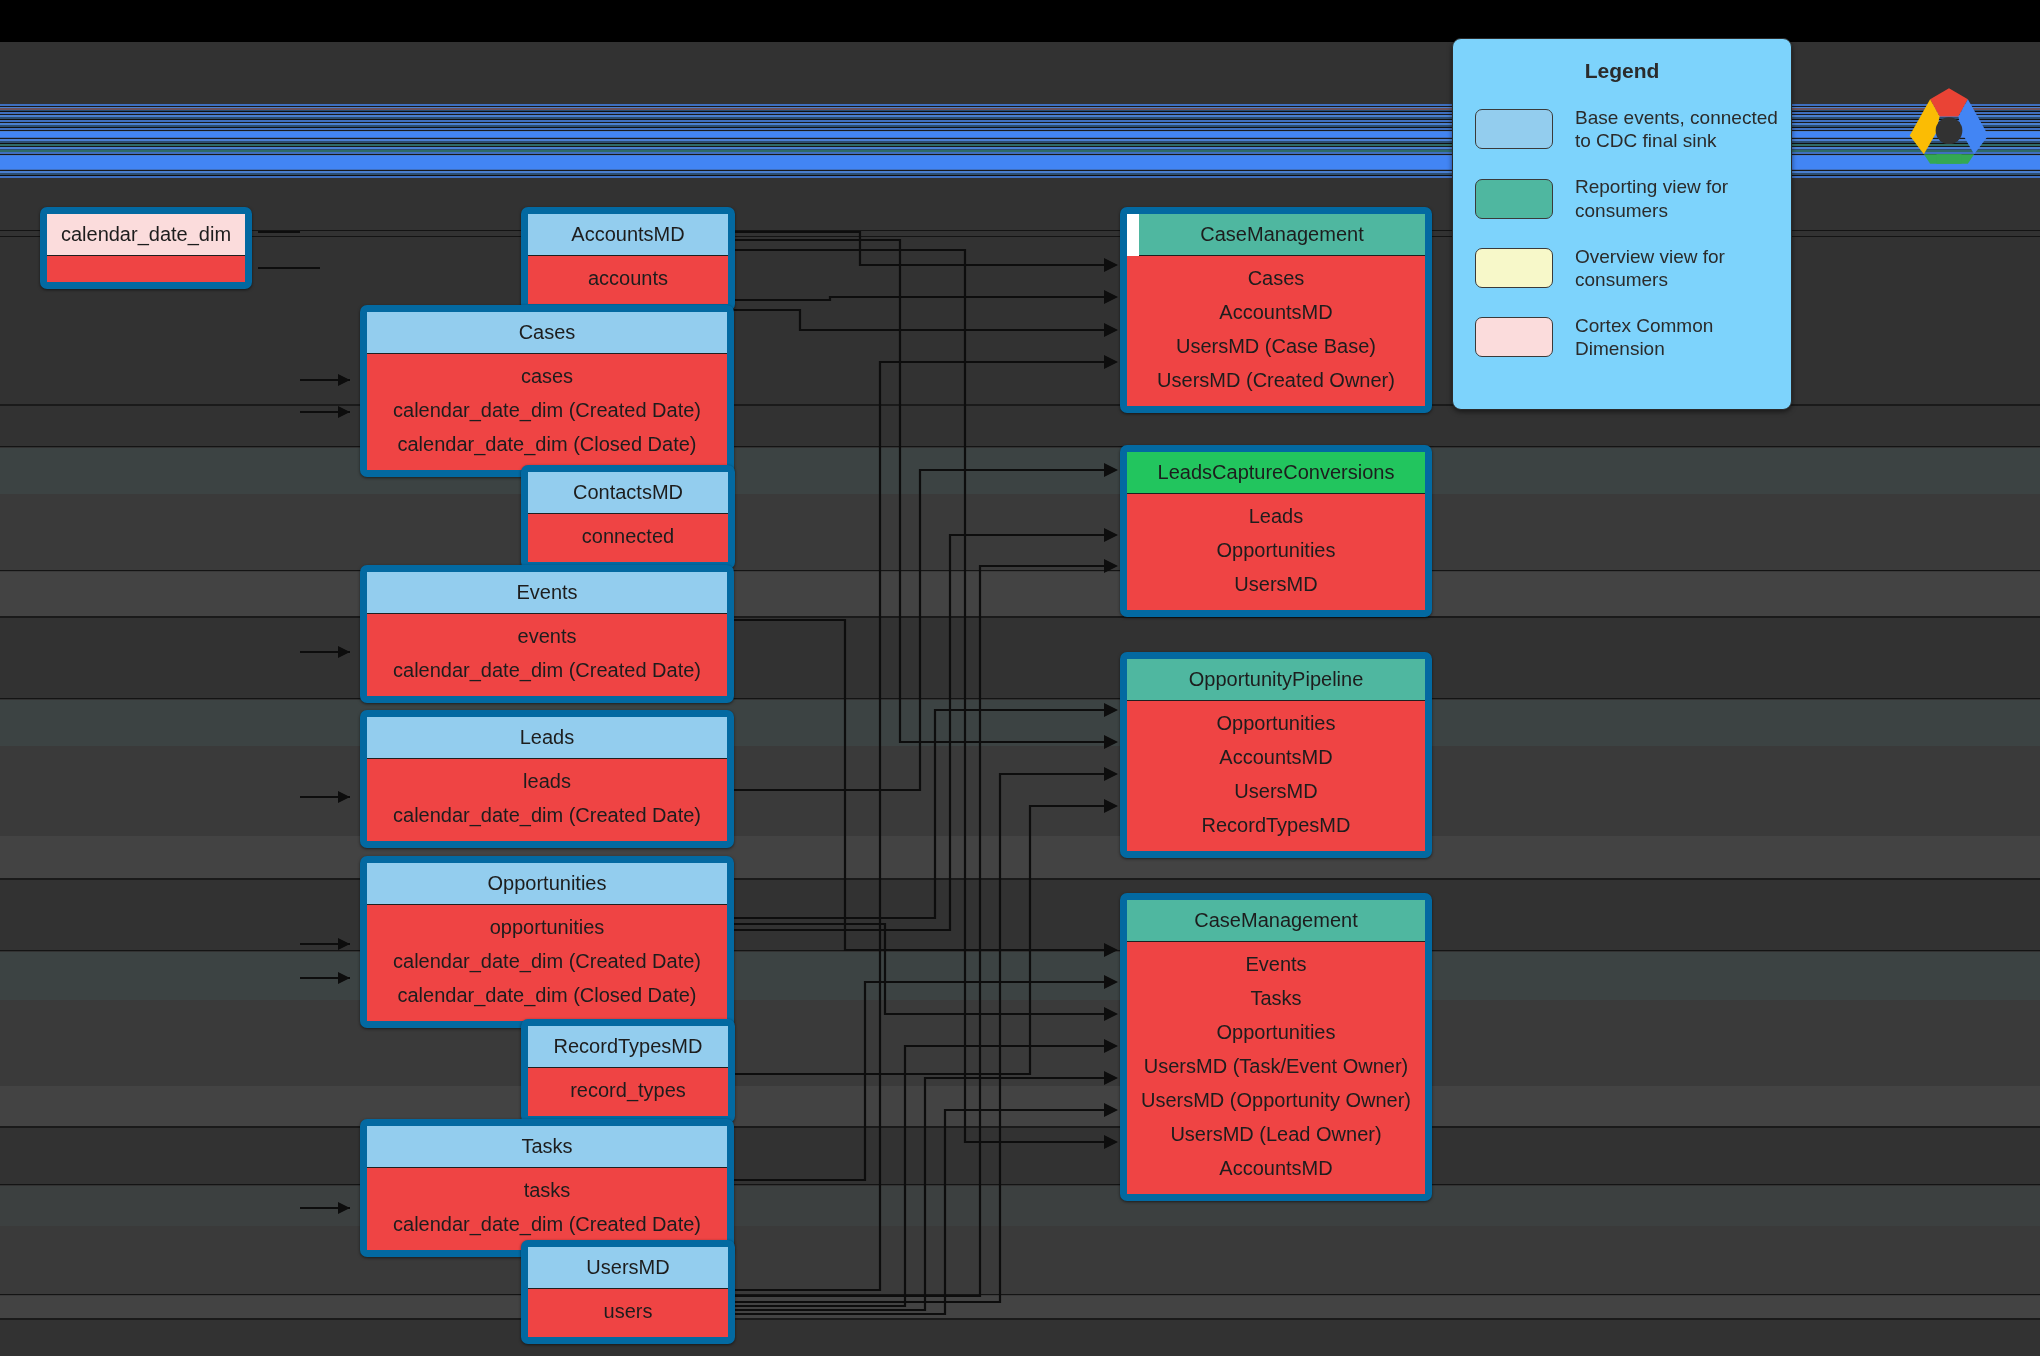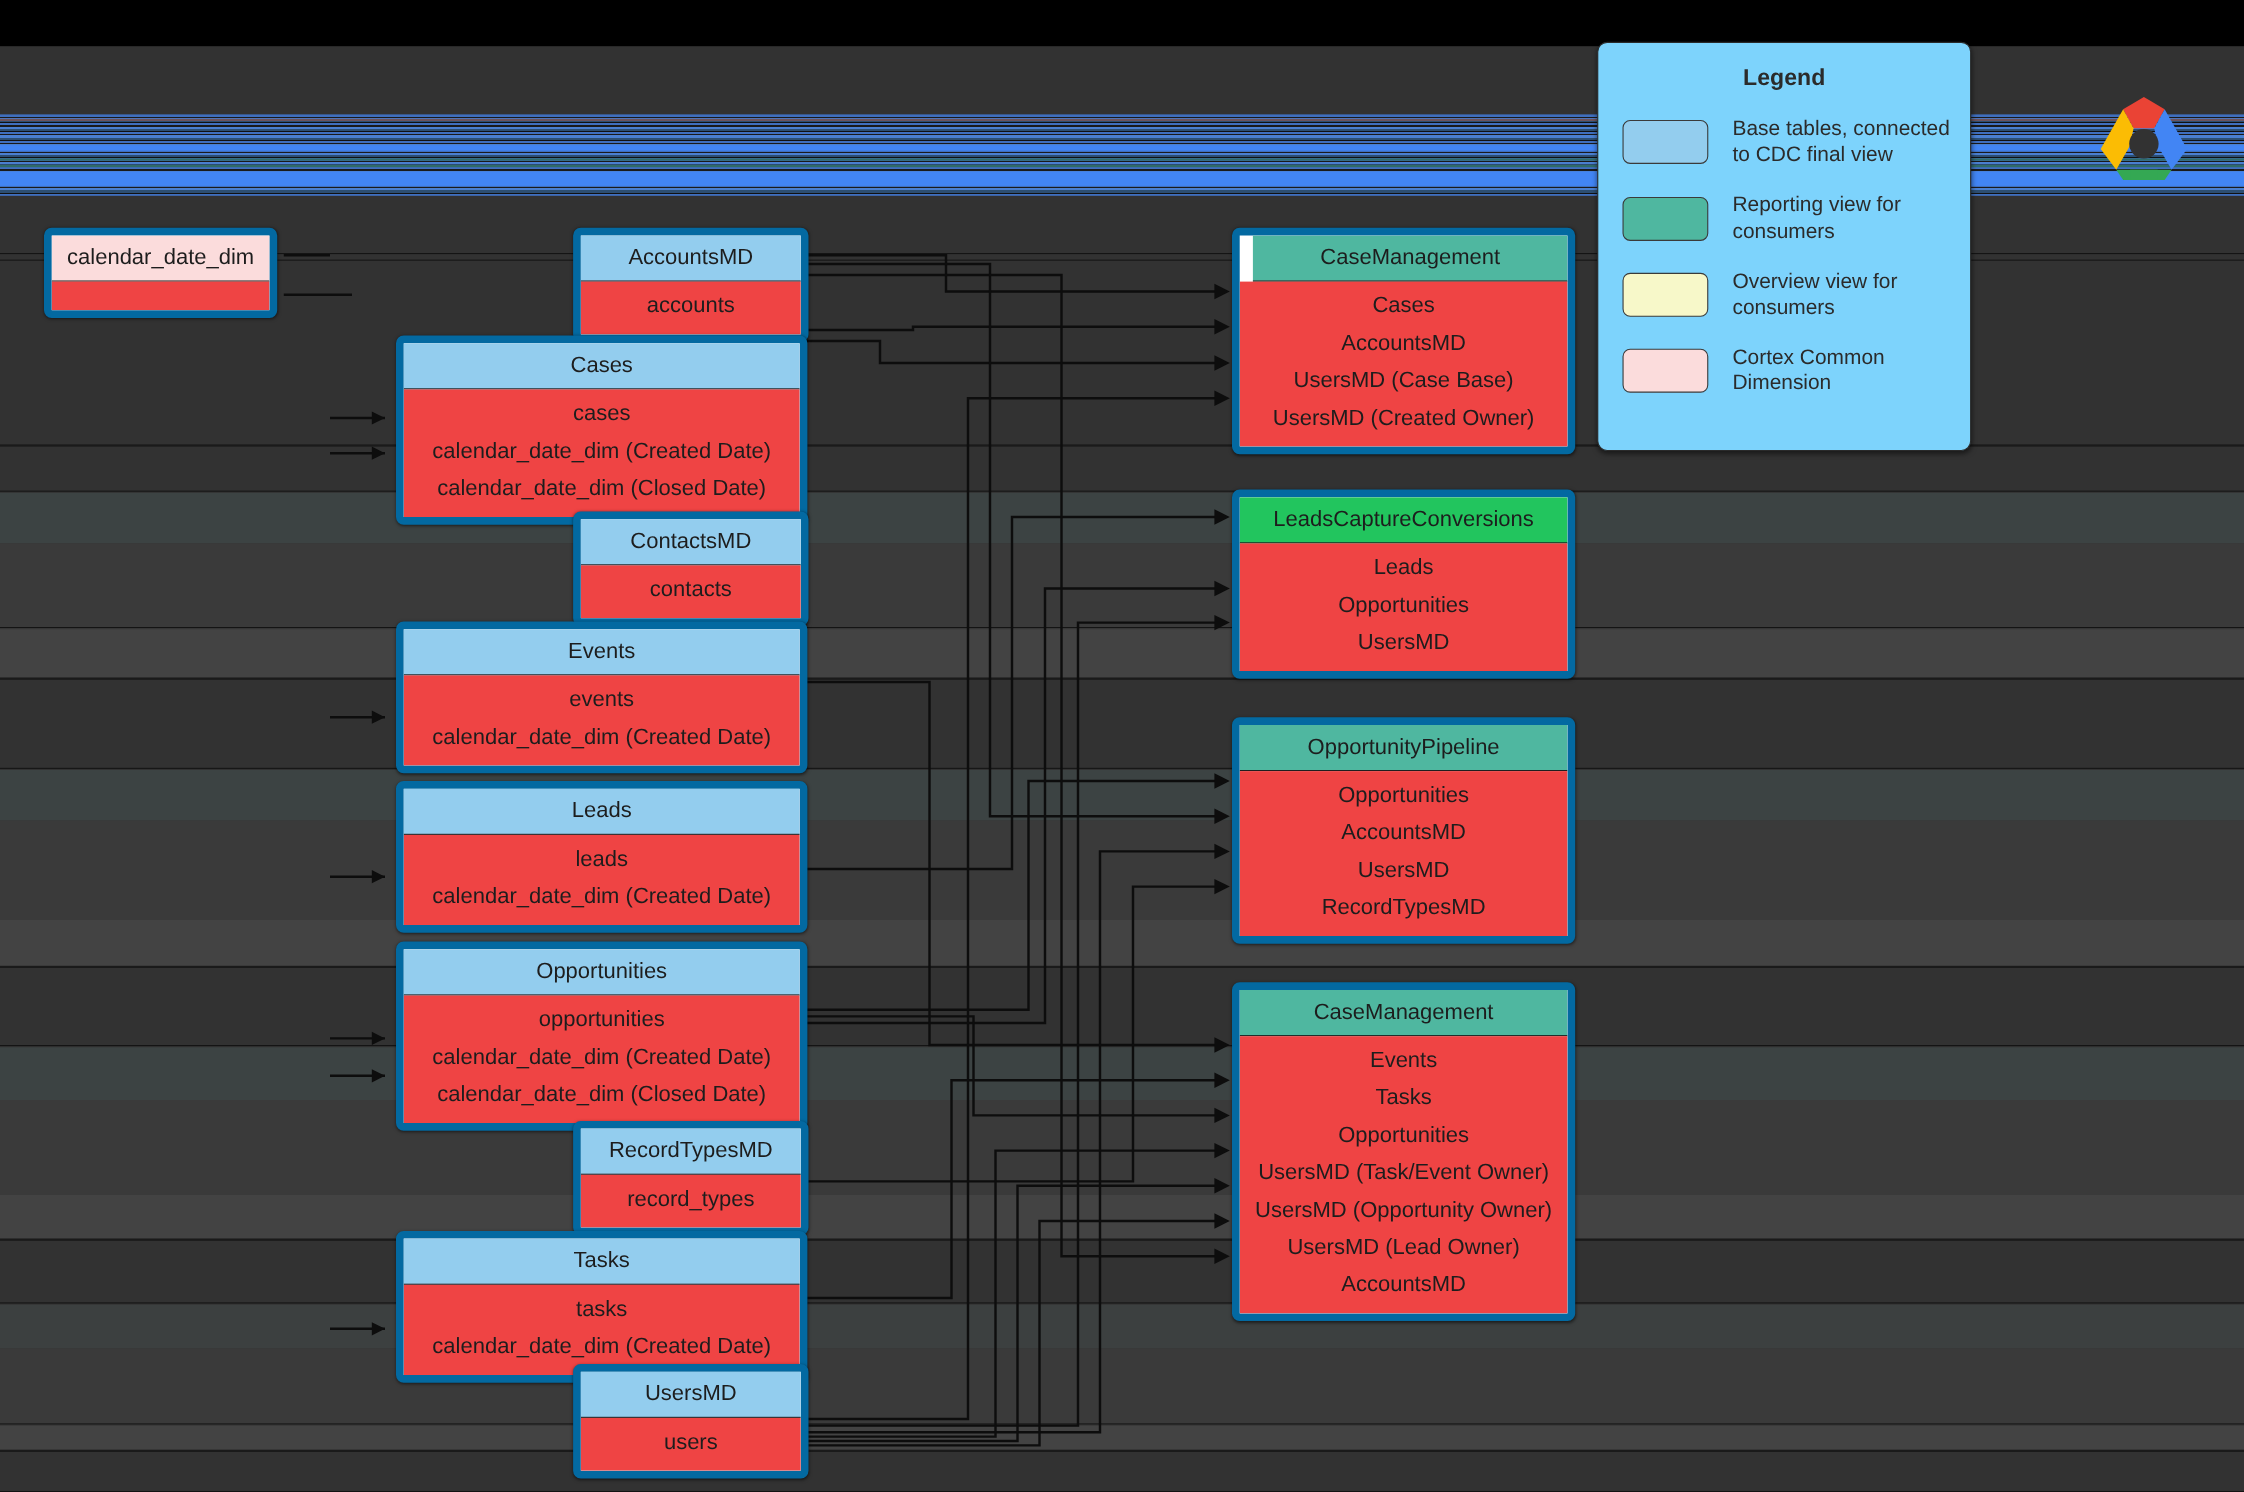--- a/index.html
+++ b/index.html
@@ -177,21 +177,21 @@
     <div class="body">
       <div class="row">cases</div>
       <div class="row">calendar_date_dim (Created Date)</div>
       <div class="row">calendar_date_dim (Closed Date)</div>
     </div>
   </div>
 
   <div class="node" style="left:521px;top:465px;width:200px;">
     <div class="hdr" style="background:#93cdee;">ContactsMD</div>
     <div class="body">
-      <div class="row">contacts</div>
+      <div class="row">connected</div>
     </div>
   </div>
 
   <div class="node" style="left:360px;top:565px;width:360px;">
     <div class="hdr" style="background:#93cdee;">Events</div>
     <div class="body">
       <div class="row">events</div>
       <div class="row">calendar_date_dim (Created Date)</div>
     </div>
   </div>
@@ -275,21 +275,21 @@
       <div class="row">UsersMD (Lead Owner)</div>
       <div class="row">AccountsMD</div>
     </div>
   </div>
 
   <div id="legend">
     <div class="ltitle">Legend</div>
 
     <div class="legrow">
       <div class="swatch" style="background:#93cdee;"></div>
-      <div class="ltext">Base tables, connected to CDC final view</div>
+      <div class="ltext">Base events, connected to CDC final sink</div>
     </div>
     <div class="legrow">
       <div class="swatch" style="background:#4fb7a0;"></div>
       <div class="ltext">Reporting view for consumers</div>
     </div>
     <div class="legrow">
       <div class="swatch" style="background:#f7f8c9;"></div>
       <div class="ltext">Overview view for consumers</div>
     </div>
     <div class="legrow">

